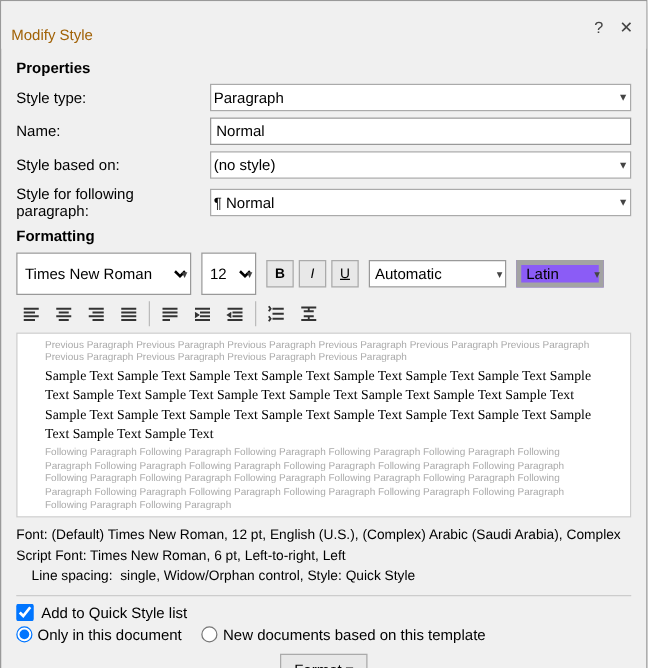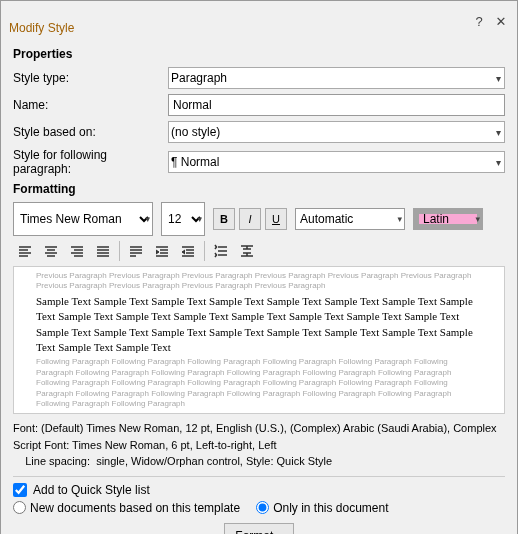--- a/index.html
+++ b/index.html
@@ -25,21 +25,21 @@
     .fmt-dropdown-wrapper::after { content: '▾'; position: absolute; right: 3px; top: 50%; transform: translateY(-50%); font-size: 9px; color: #444; pointer-events: none; }
     .font-name-dd { width: 140px; }
     .font-size-dd { width: 44px; }
     .fmt-btn { height: 22px; min-width: 22px; border: 1px solid #aaa; background: #e8e8e8; font-size: 11px; cursor: pointer; display: flex; align-items: center; justify-content: center; padding: 0 3px; }
     .fmt-btn-bold { font-weight: bold; }
     .fmt-btn-italic { font-style: italic; }
     .fmt-btn-underline { text-decoration: underline; }
     .color-dd-wrapper { position: relative; display: flex; align-items: center; }
     .color-dd-wrapper::after { content: '▾'; position: absolute; right: 3px; top: 50%; transform: translateY(-50%); font-size: 9px; color: #444; pointer-events: none; }
     .color-dd { width: 110px; height: 22px; border: 1px solid #999; background: #fff; font-size: 12px; padding: 0 4px; display: flex; align-items: center; }
-    .lang-dd { width: 70px; height: 22px; border: 6px solid #a3a3a3; background: #f9a8d4; font-size: 12px; padding: 0 4px; display: flex; align-items: center; }
+    .lang-dd { width: 70px; height: 22px; border: 4px solid #a3a3a3; background: #8b5cf6; font-size: 12px; padding: 0 4px; display: flex; align-items: center; }
     .align-toolbar { display: flex; align-items: center; gap: 2px; margin-bottom: 4px; }
     .align-sep { width: 1px; height: 20px; background: #bbb; margin: 0 2px; }
     .align-btn { height: 22px; min-width: 24px; border: 1px solid transparent; background: transparent; cursor: pointer; display: flex; align-items: center; justify-content: center; font-size: 12px; }
     .align-btn svg { width: 16px; height: 16px; }
     .preview-box { border: 1px solid #ccc; background: #fff; min-height: 140px; padding: 4px 22px; margin-bottom: 4px; overflow: hidden; }
     .preview-prev { color: #aaa; font-size: 8px; line-height: 1.3; margin-bottom: 2px; }
     .preview-sample { font-family: 'Times New Roman', serif; font-size: 11px; line-height: 1.4; margin-bottom: 2px; }
     .preview-follow { color: #aaa; font-size: 8px; line-height: 1.3; }
     .desc-box { font-size: 11px; line-height: 1.5; color: #000; padding: 2px 0; min-height: 52px; border-top: none; }
     .checkbox-row { display: flex; align-items: center; gap: 6px; margin-top: 6px; margin-bottom: 4px; }
@@ -235,26 +235,26 @@
 
     <div class="divider"></div>
 
     <div class="checkbox-row">
       <input type="checkbox" checked="" id="quickStyle" style="">
       <label for="quickStyle">Add to Quick Style list</label>
     </div>
 
     <div class="radio-row">
       <div class="radio-item">
+        <input type="radio" name="scope" id="onlyDoc" checked="" style="">
+        <label for="onlyDoc">Only in this document</label>
+      </div>
+      <div class="radio-item">
         <input type="radio" name="scope" id="newDocs" style="">
         <label for="newDocs">New documents based on this template</label>
-      </div>
-      <div class="radio-item">
-        <input type="radio" name="scope" id="onlyDoc" checked="" style="">
-        <label for="onlyDoc">Only in this document</label>
       </div>
     </div>
 
     <div class="bottom-bar">
       <button class="format-btn">Format ▾</button>
       <div class="ok-cancel-group">
         <button class="ok-btn">OK</button>
         <button class="cancel-btn">Cancel</button>
       </div>
     </div>

